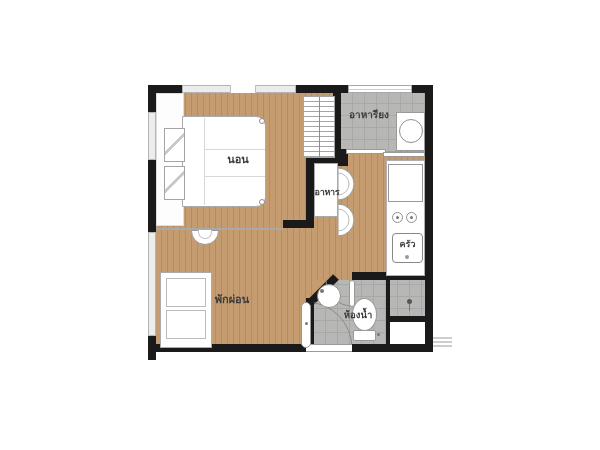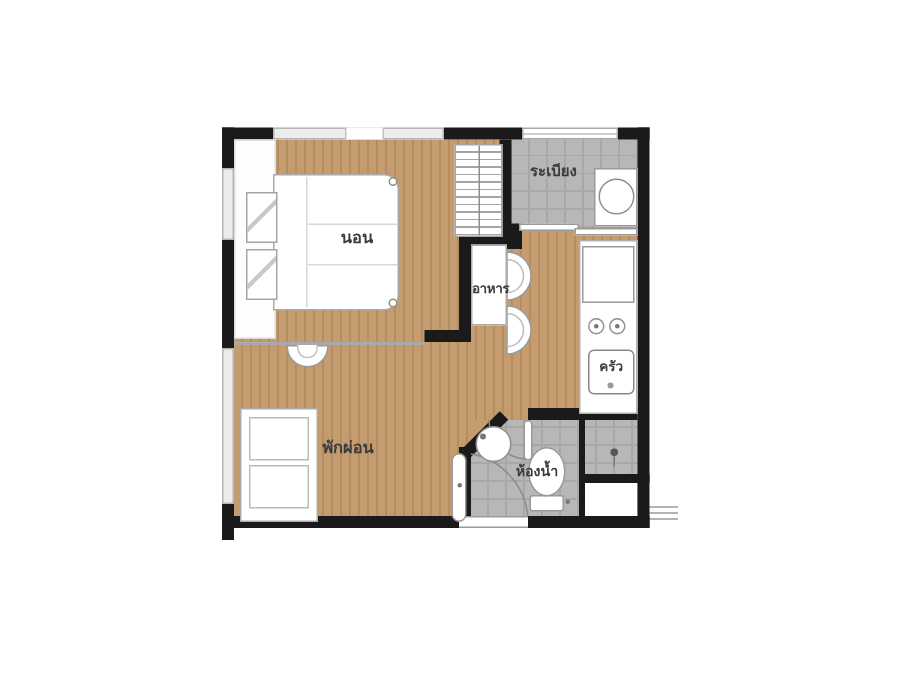--- a/index.html
+++ b/index.html
@@ -114,21 +114,21 @@
   <div class="abs greyline" style="left:205px;top:176px;width:60px;height:1px;"></div>
   <div class="abs ring" style="left:259px;top:118px;width:6px;height:6px;"></div>
   <div class="abs ring" style="left:259px;top:199px;width:6px;height:6px;"></div>
   <div class="abs closet" style="left:303px;top:96px;width:32px;height:62px;"></div>
   <div class="abs lbl" style="left:208px;top:153px;width:60px;font-size:11px;">นอน</div>
 
   <div class="abs white-fx" style="left:396px;top:112px;width:29px;height:39px;"></div>
   <div class="abs ring" style="left:399px;top:119px;width:24px;height:24px;"></div>
   <div class="abs white-fx" style="left:346px;top:149px;width:40px;height:5px;border-color:#999;"></div>
   <div class="abs white-fx" style="left:383px;top:152px;width:42px;height:5px;border-color:#999;"></div>
-  <div class="abs lbl" style="left:343px;top:109px;width:52px;font-size:10px;">ระเบียง</div>
+  <div class="abs lbl" style="left:343px;top:109px;width:52px;font-size:10px;">อาหารียง</div>
 
   <div class="abs white-fx" style="left:314px;top:163px;width:24px;height:54px;border-color:#aaa;"></div>
   <div class="abs lbl" style="left:308px;top:187px;width:38px;font-size:9px;letter-spacing:-0.3px;">อาหาร</div>
 
   <div class="abs white-fx" style="left:386px;top:160px;width:39px;height:116px;border-color:#b0b0b0;"></div>
   <div class="abs white-fx" style="left:388px;top:164px;width:35px;height:38px;border-color:#999;"></div>
   <div class="abs ring" style="left:392px;top:212px;width:11px;height:11px;"></div>
   <div class="abs dot" style="left:396px;top:216px;width:3px;height:3px;"></div>
   <div class="abs ring" style="left:406px;top:212px;width:11px;height:11px;"></div>
   <div class="abs dot" style="left:410px;top:216px;width:3px;height:3px;"></div>

